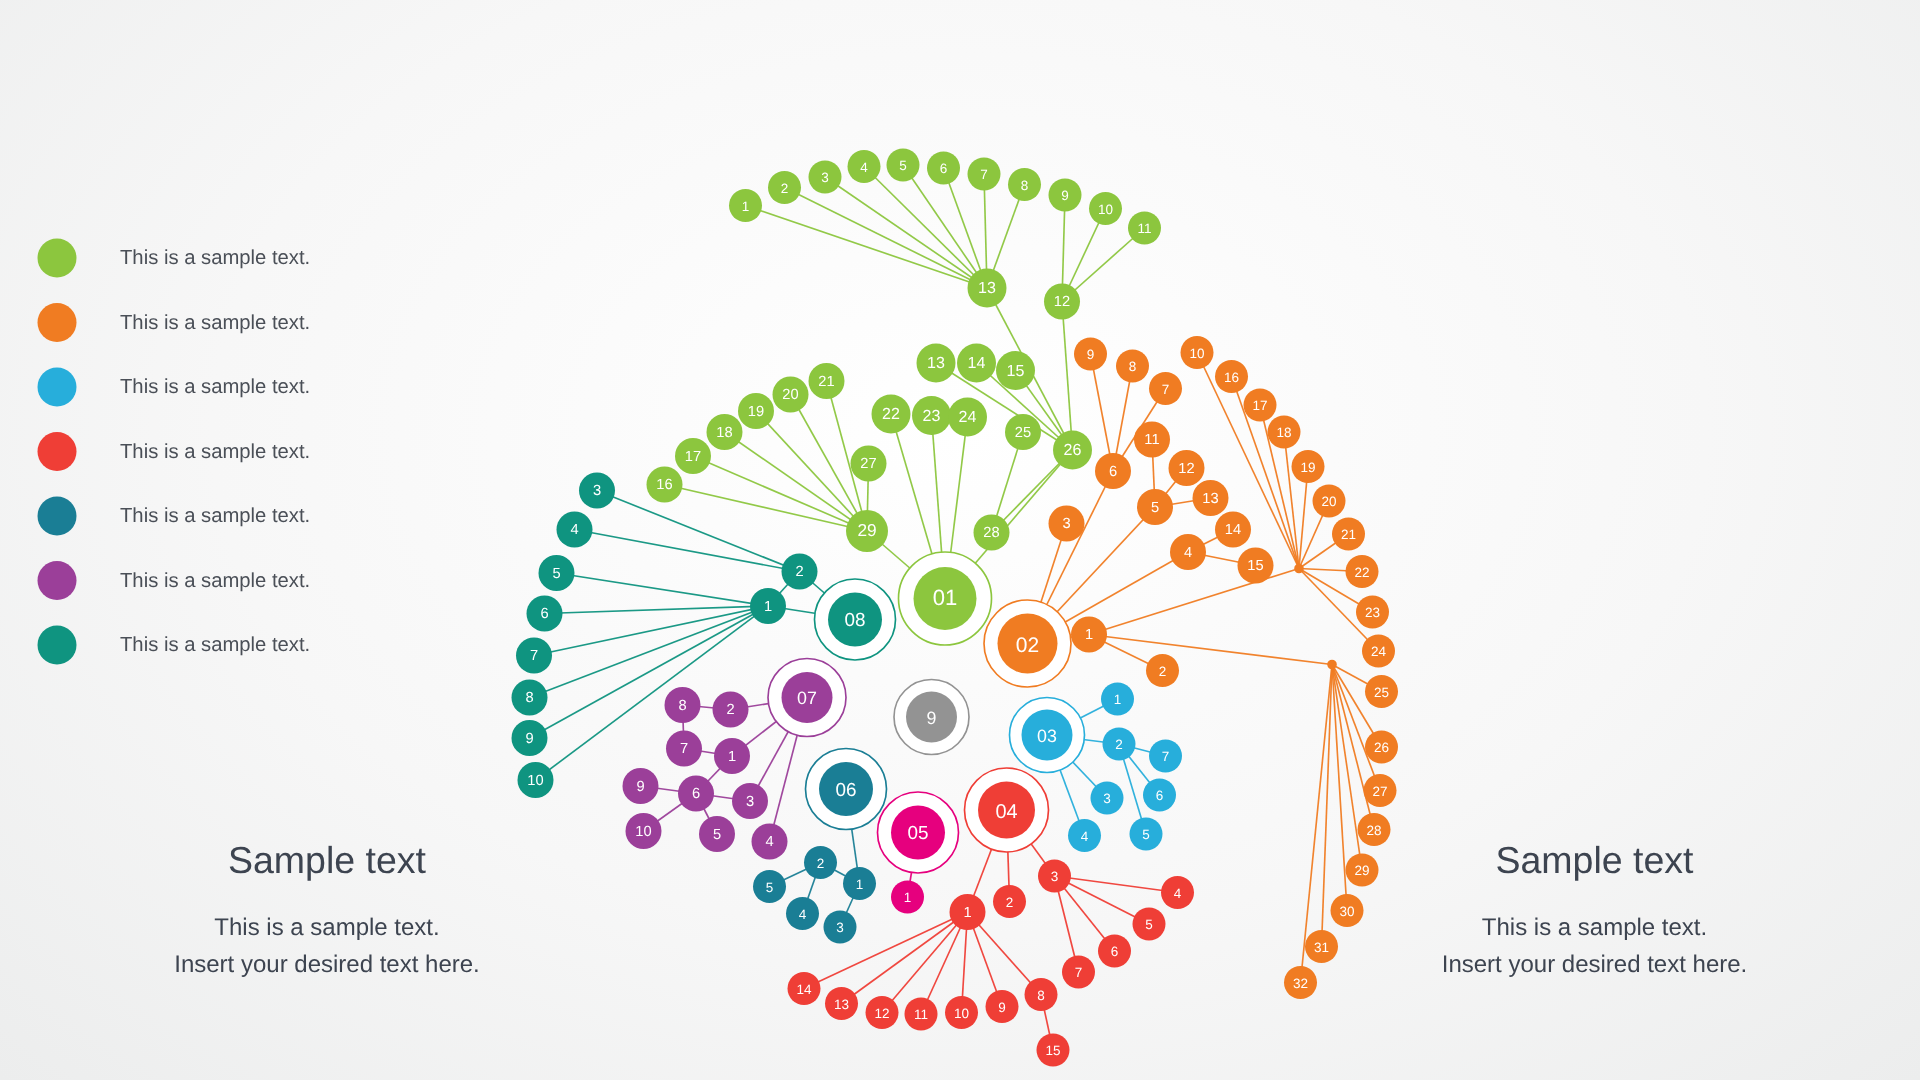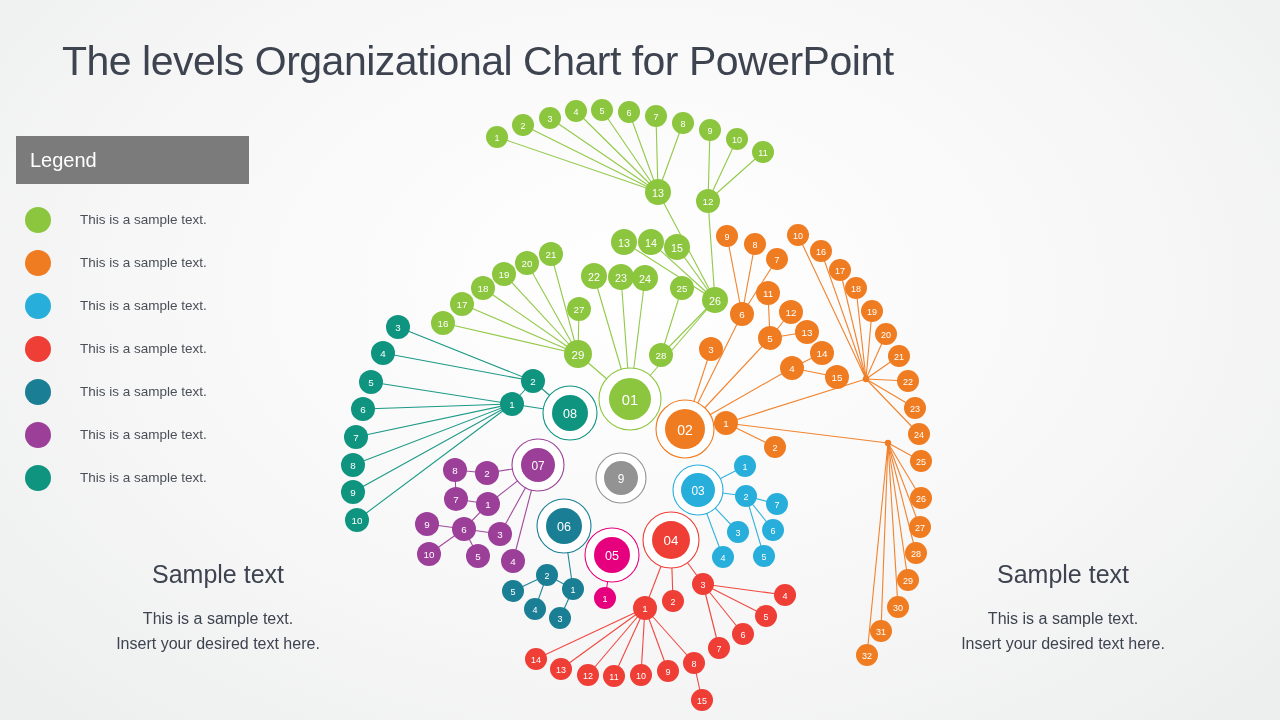--- a/index.html
+++ b/index.html
@@ -48,24 +48,22 @@
     fill:#ffffff;text-anchor:middle;dominant-baseline:central;
     pointer-events:none;
   }
   .edge{fill:none;}
 </style>
 </head>
 <body>
 
 <div id="stage">
 
-  <div class="title">The levels Organizational Chart for PowerPoint</div>
 
   <div class="legend-box">
-    <div class="legend-header">Legend</div>
     <div class="legend-list" id="legend-list">
         <div class="legend-row">
           <div class="legend-dot" style="background: rgb(140, 198, 62);"></div>
           <div class="legend-text">This is a sample text.</div>
         </div>
         <div class="legend-row">
           <div class="legend-dot" style="background: rgb(240, 124, 34);"></div>
           <div class="legend-text">This is a sample text.</div>
         </div>
         <div class="legend-row">

